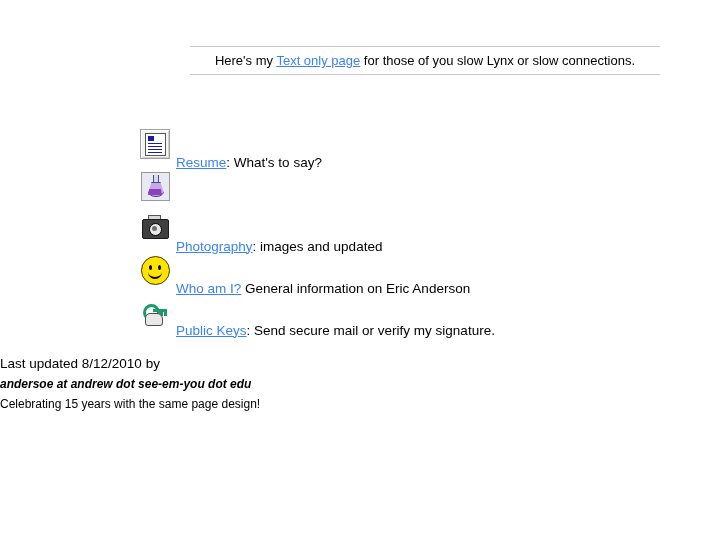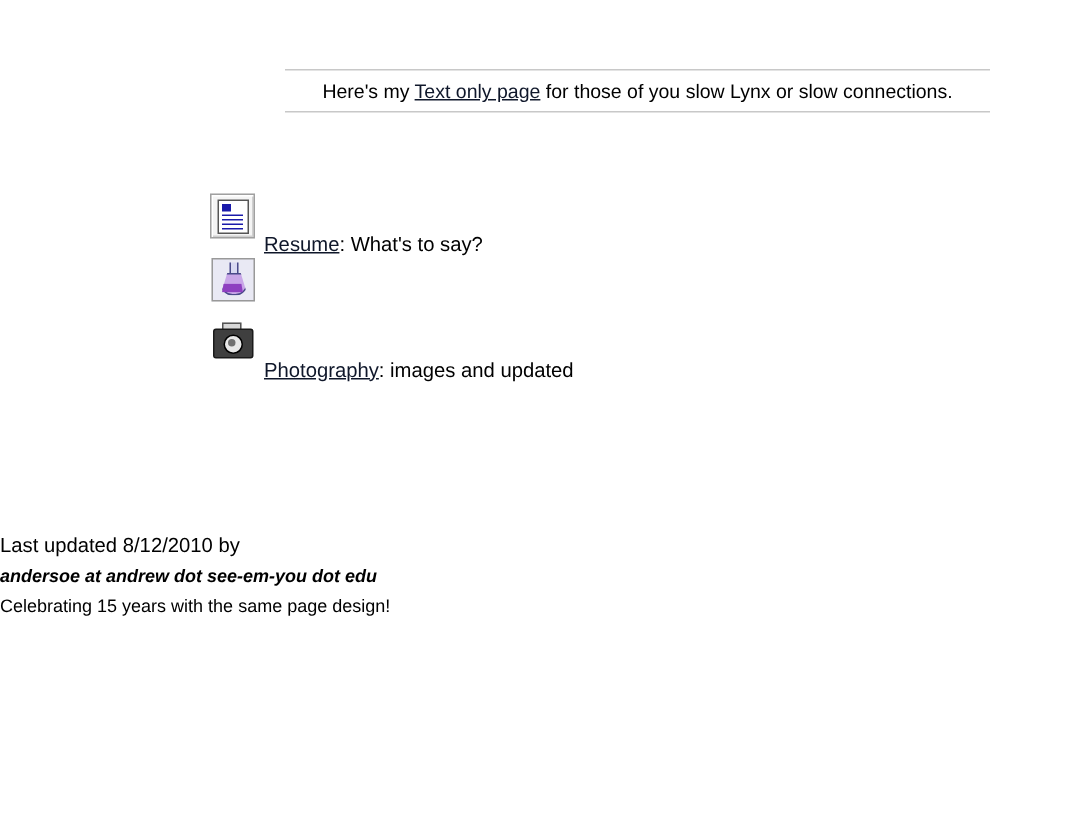--- a/index.html
+++ b/index.html
@@ -31,21 +31,21 @@
     margin: 0;
   }
   .banner-text {
     text-align: center;
     font-size: 13px;
     padding: 6px 0 5px 0;
     line-height: 16px;
     white-space: nowrap;
   }
   a.link {
-    color: #0f172a;
+    color: #3b82f6;
     cursor: pointer;
   }
 
   
   .link-list {
     position: absolute;
     left: 139px;
     top: 126px;
     width: 560px;
   }
@@ -316,21 +316,40 @@
     <span class="icon-box">
       <span class="cam-top"></span>
       <span class="cam-body"></span>
       <span class="cam-lens"></span>
       <span class="cam-lens-in"></span>
     </span>
     <span class="item-text"><a class="link" href="#">Photography</a><span>: images and updated</span></span>
   </div>
 
 
-
+  <div class="list-item">
+    <span class="icon-box">
+      <span class="smiley"></span>
+      <span class="eye l"></span>
+      <span class="eye r"></span>
+      <span class="mouth"></span>
+    </span>
+    <span class="item-text"><a class="link" href="#">Who am I?</a><span> General information on Eric Anderson</span></span>
+  </div>
+
+  <div class="list-item">
+    <span class="icon-box">
+      <span class="key-ring"></span>
+      <span class="key-shaft"></span>
+      <span class="key-tooth a"></span>
+      <span class="key-tooth b"></span>
+      <span class="hand"></span>
+    </span>
+    <span class="item-text"><a class="link" href="#">Public Keys</a><span>: Send secure mail or verify my signature.</span></span>
+  </div>
 
 </div>
 
 <div class="footer">
   <div class="footer-line">Last updated 8/12/2010 by</div>
   <div class="footer-line email">andersoe at andrew dot see-em-you dot edu</div>
   <div class="footer-line small">Celebrating 15 years with the same page design!</div>
 </div>
 
 </body></html>

